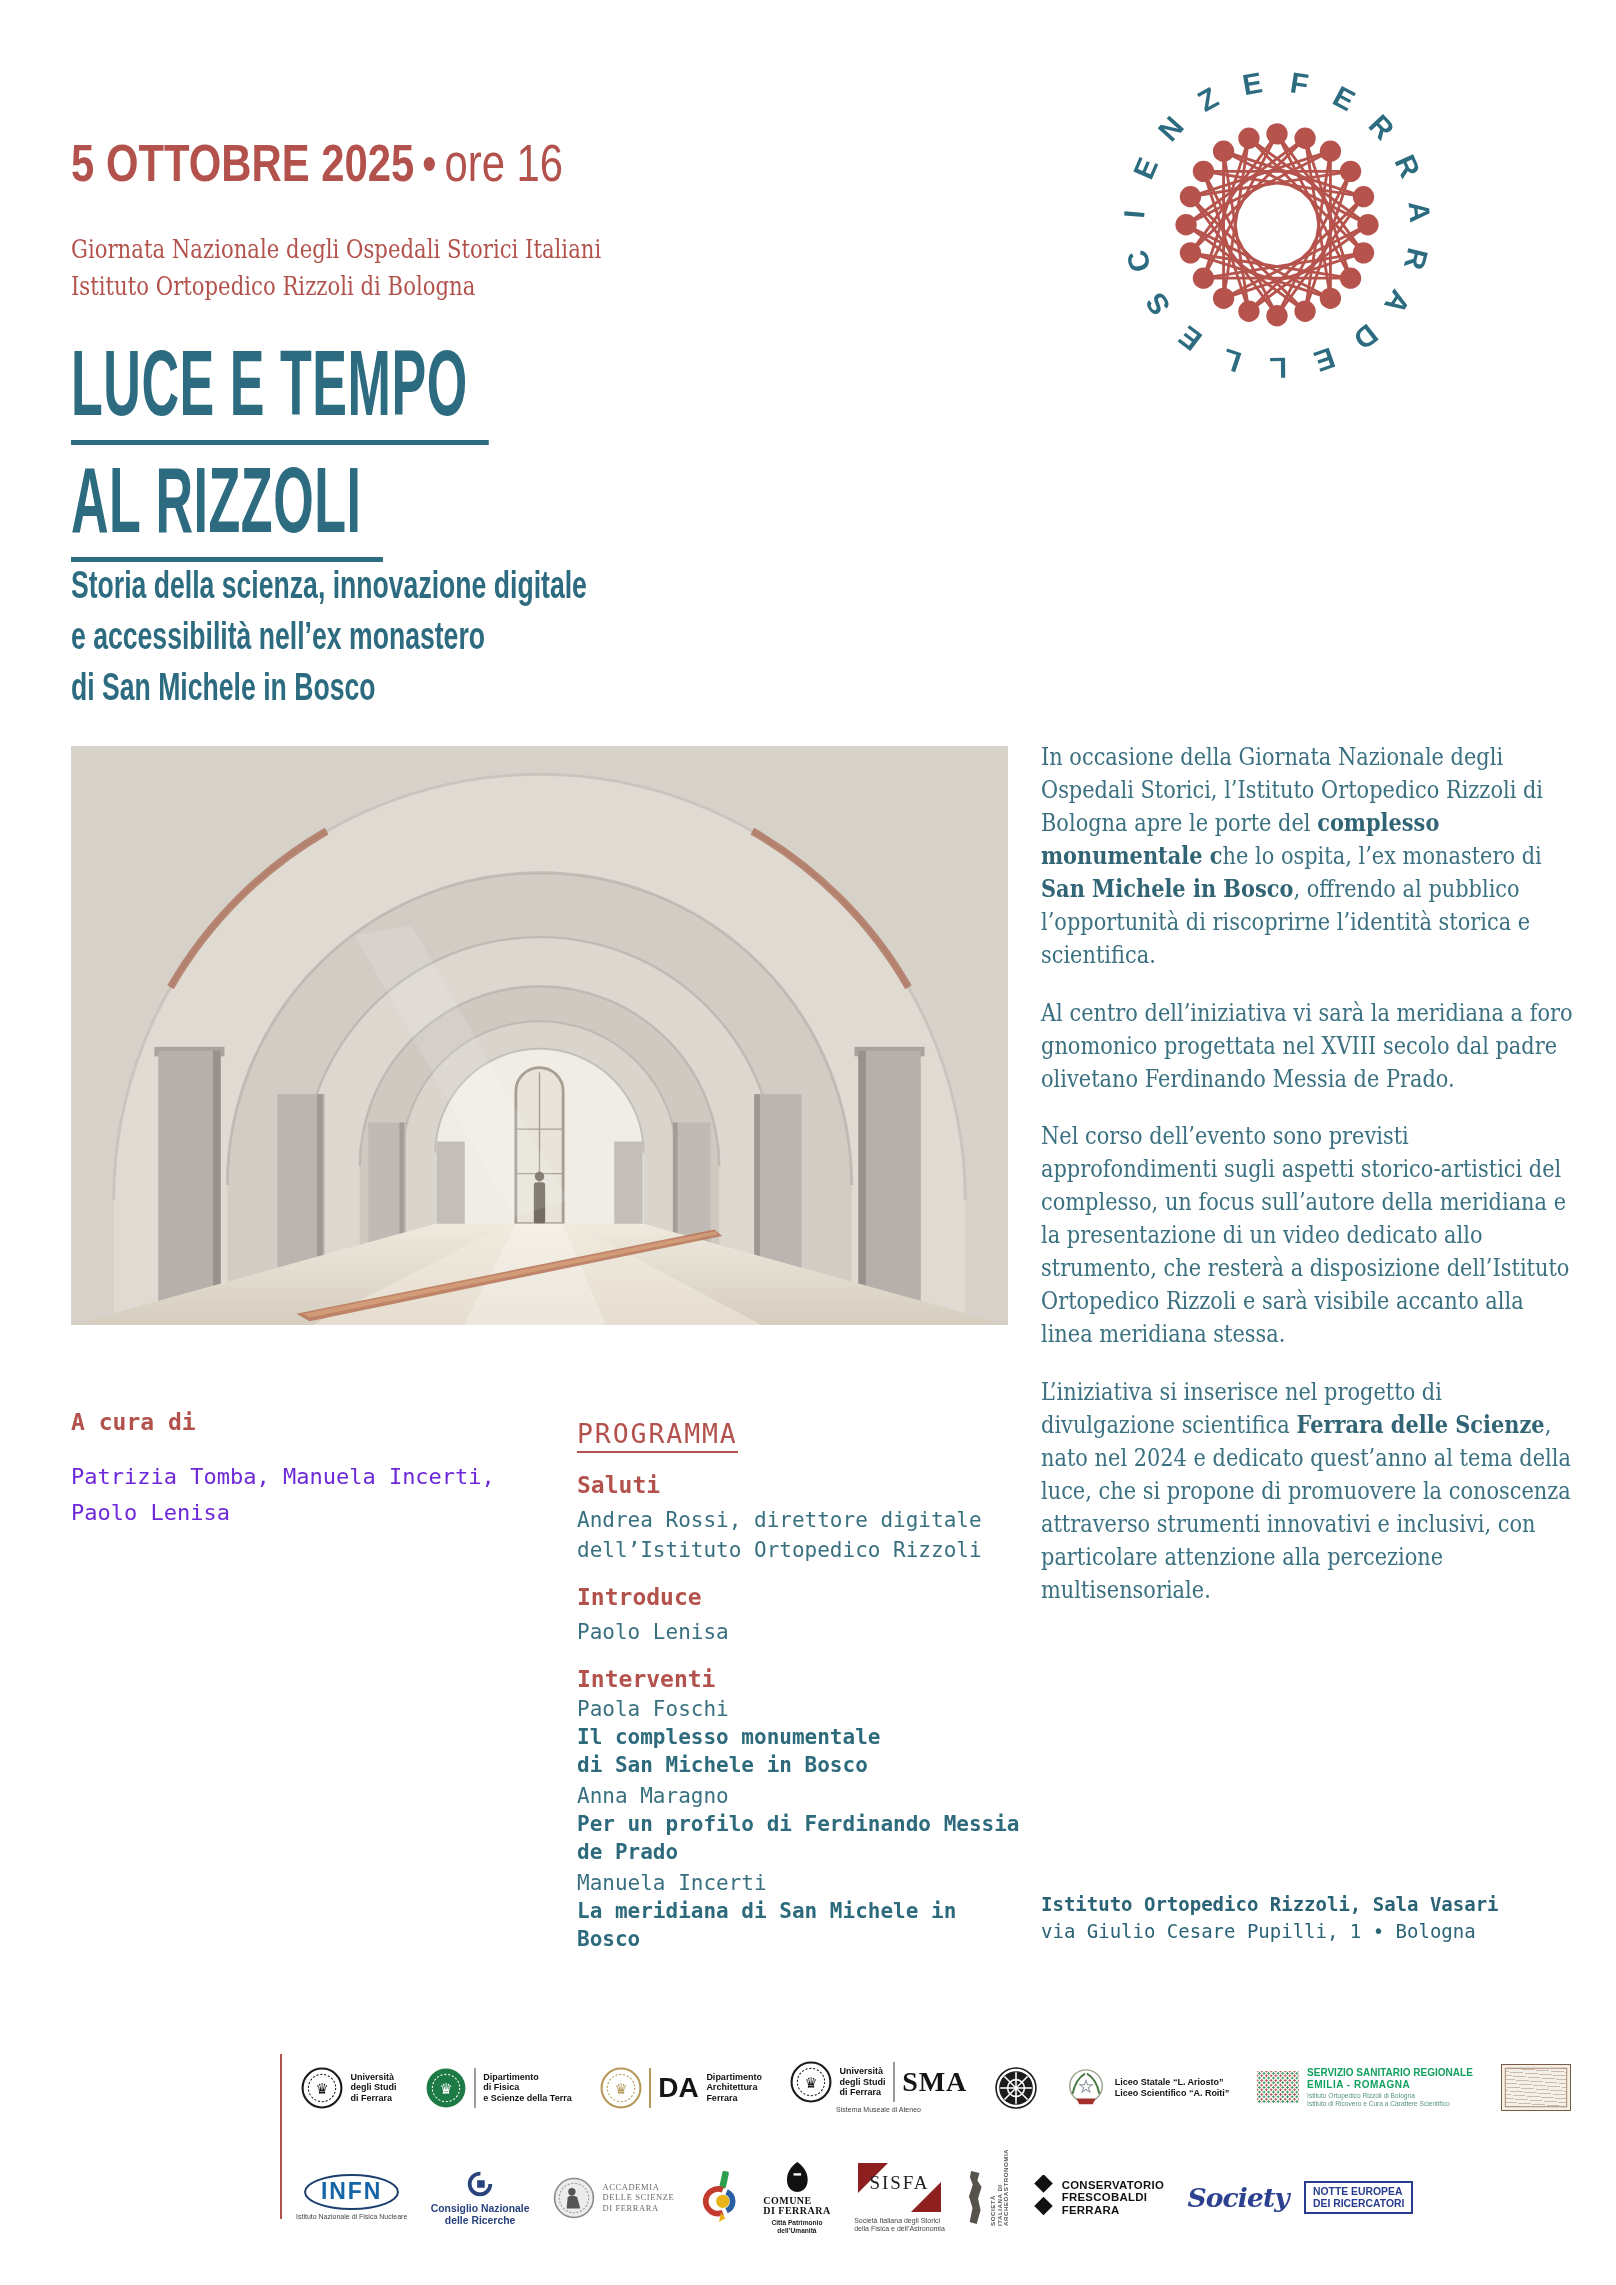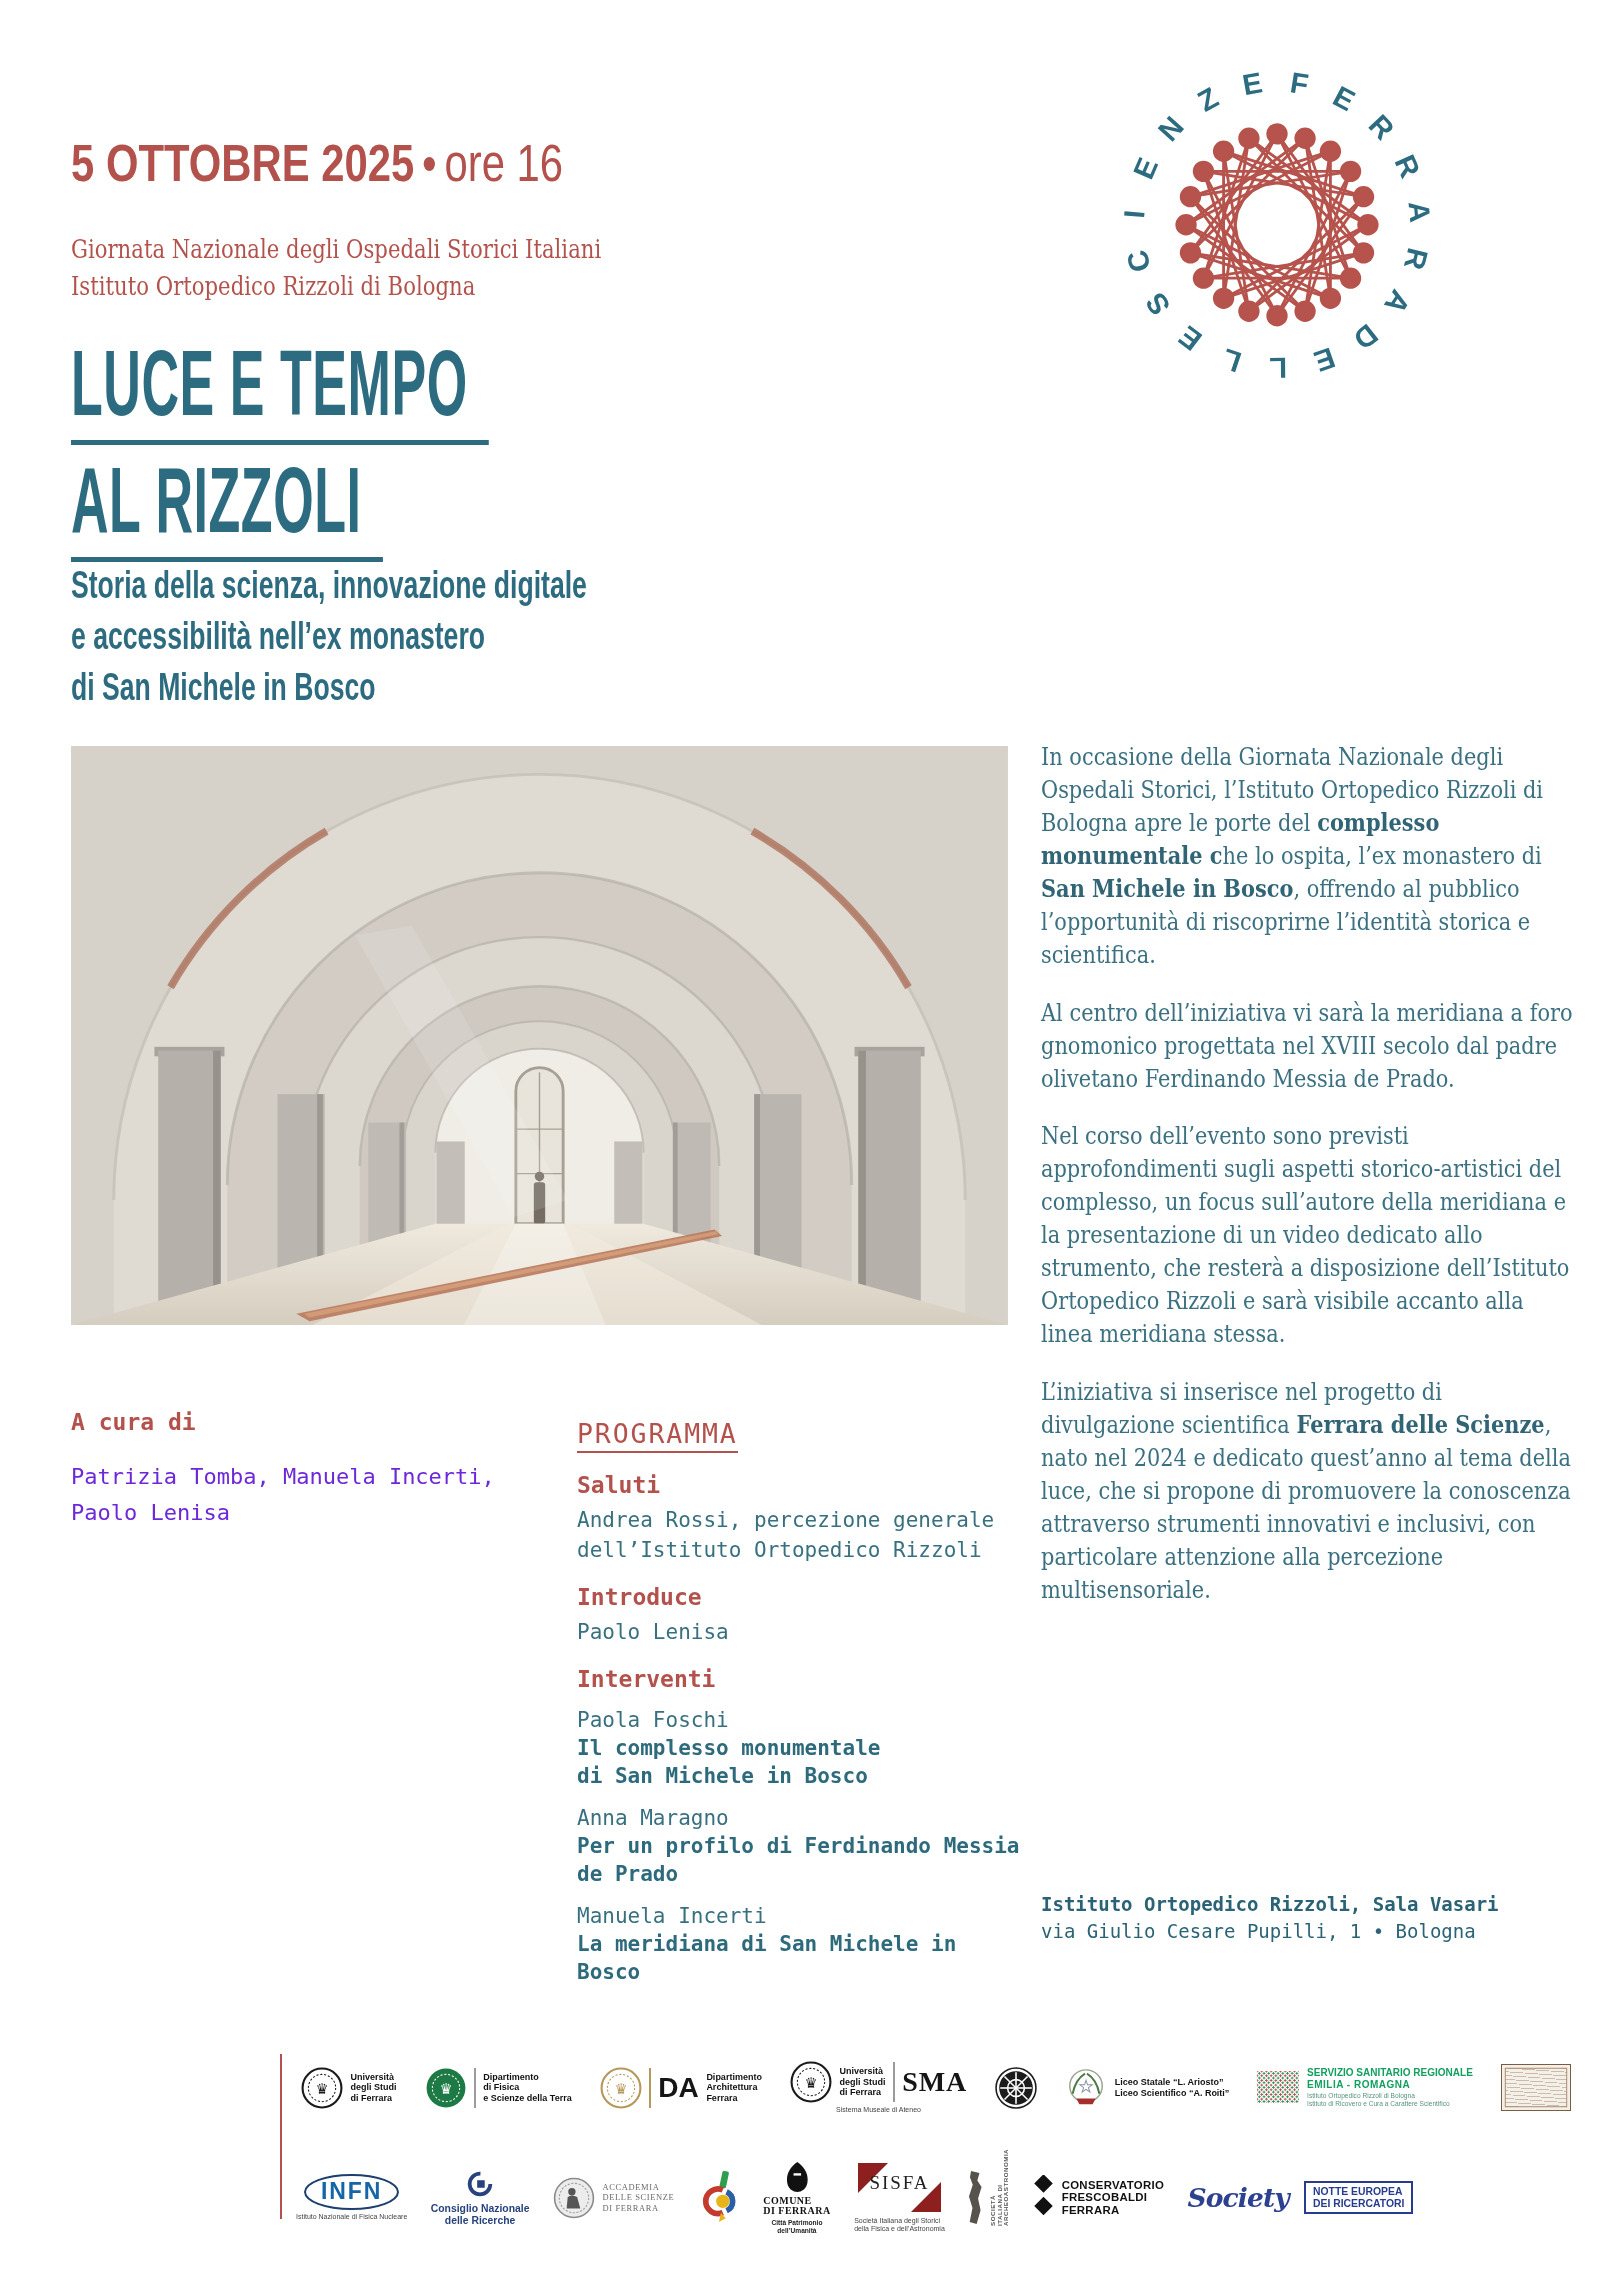--- a/index.html
+++ b/index.html
@@ -50,21 +50,21 @@
   #curators{position:absolute;left:71px;top:1408px;}
   .small-label{color:var(--red);font:700 23px/28px "DejaVu Sans Mono",monospace}
   #curators .names{margin-top:23px;color:#6d28d9;font:22px/36px "DejaVu Sans Mono",monospace;white-space:pre-line}
 
   
   #program{position:absolute;left:577px;top:1420px;width:454px;}
   #program h3{display:inline-block;color:var(--red);font:500 26.5px/28px "DejaVu Sans Mono",monospace;
               letter-spacing:1.9px;border-bottom:2.8px solid var(--red);padding-bottom:2.8px}
   #program .prog-label{margin-top:19px;color:var(--red);font:700 23px/26.5px "DejaVu Sans Mono",monospace}
   #program .prog-text{margin-top:6.6px;color:#38707f;font:21px/30px "DejaVu Sans Mono",monospace;white-space:pre-line}
-  #program .talk{margin-top:14px}
+  #program .talk{margin-top:3px}
   #program .talk .speaker{color:#38707f;font:21px/28px "DejaVu Sans Mono",monospace}
   #program .talk .talk-title{color:#2d6a7c;font:700 21px/28px "DejaVu Sans Mono",monospace;white-space:pre-line}
 
   
   #credit{position:absolute;left:71px;top:2067px;color:#3d3d3d;
           font:12.8px/17.5px "Liberation Sans",sans-serif;white-space:pre-line}
   #footer-divider{position:absolute;left:280px;top:2054px;width:1.9px;height:165px;background:var(--red)}
   .logo-row{position:absolute;display:flex;align-items:center;justify-content:space-between}
   #logo-row1{left:301px;top:2046px;width:1270px;height:83px}
   #logo-row2{left:296px;top:2154px;width:1117px;height:87px}
@@ -289,21 +289,21 @@
 
   <div id="curators">
     <div class="small-label">A cura di</div>
     <div class="names">Patrizia Tomba, Manuela Incerti,
 Paolo Lenisa</div>
   </div>
 
   <section id="program">
     <h3>PROGRAMMA</h3>
     <div class="prog-label">Saluti</div>
-    <div class="prog-text">Andrea Rossi, percezione generale
+    <div class="prog-text">Andrea Rossi, direttore digitale
 dell’Istituto Ortopedico Rizzoli</div>
     <div class="prog-label">Introduce</div>
     <div class="prog-text">Paolo Lenisa</div>
     <div class="prog-label">Interventi</div>
     <div class="talk">
       <div class="speaker">Paola Foschi</div>
       <div class="talk-title">Il complesso monumentale
 di San Michele in Bosco</div>
     </div>
     <div class="talk">

